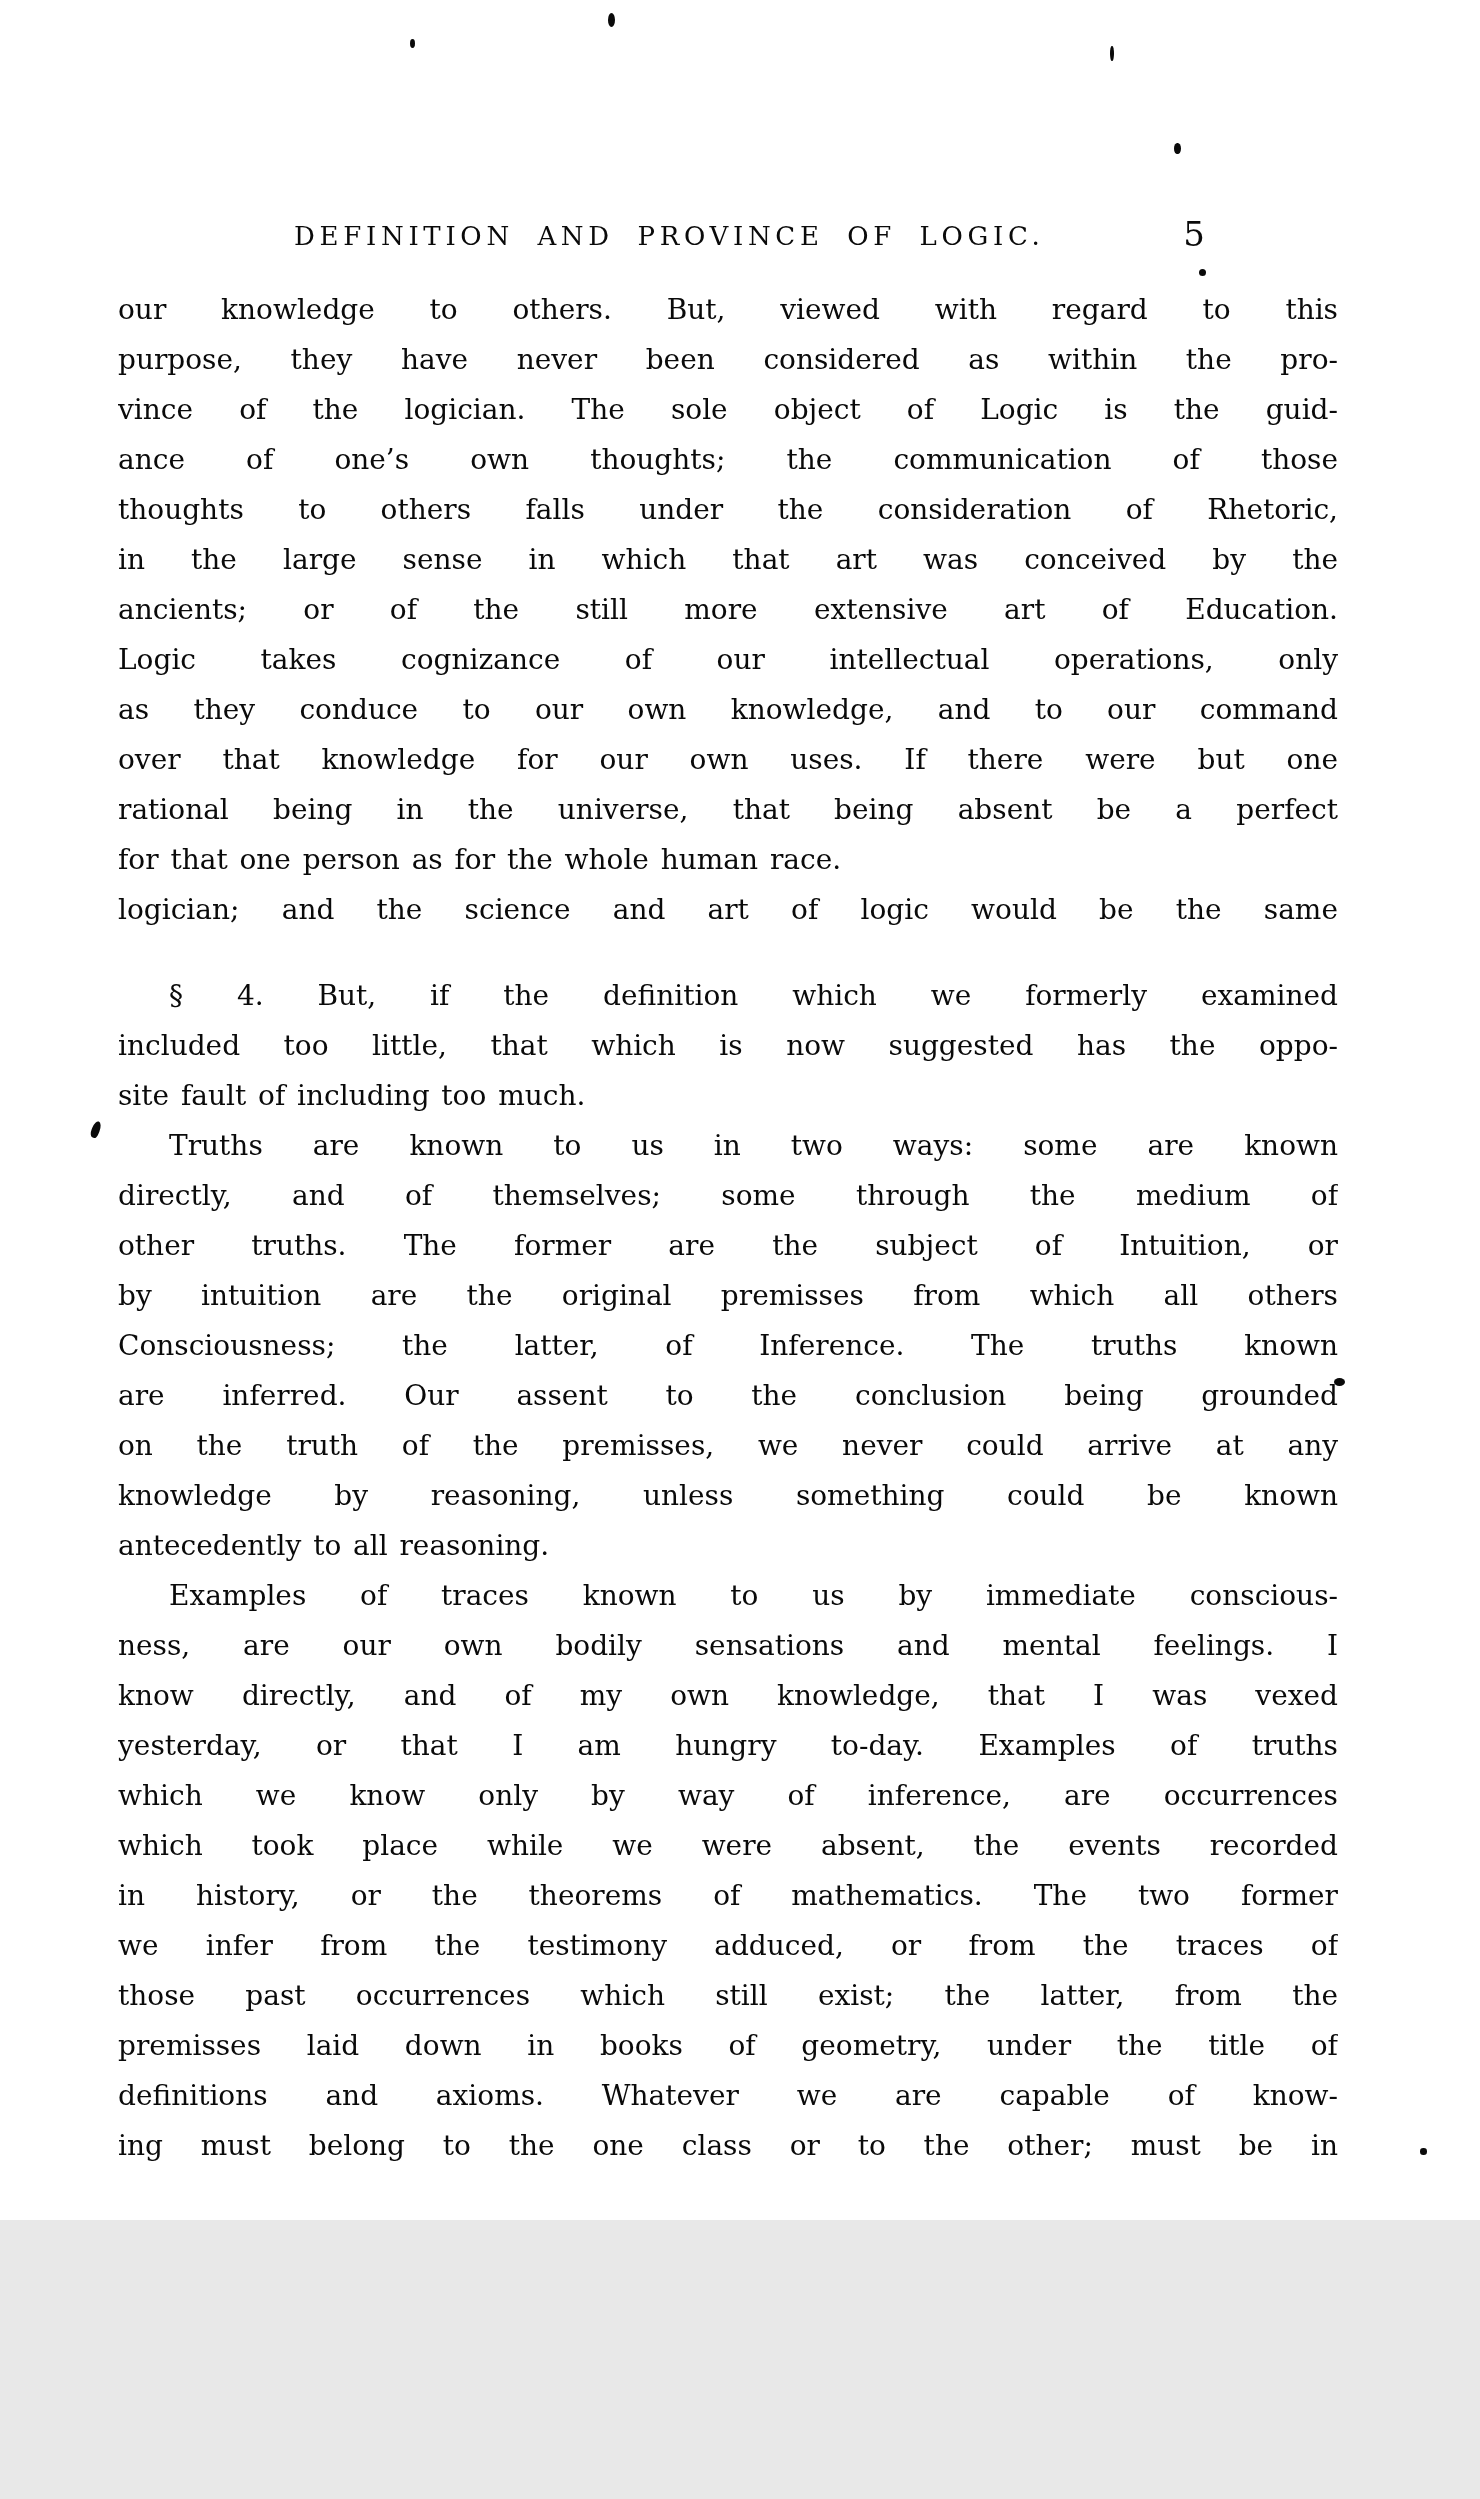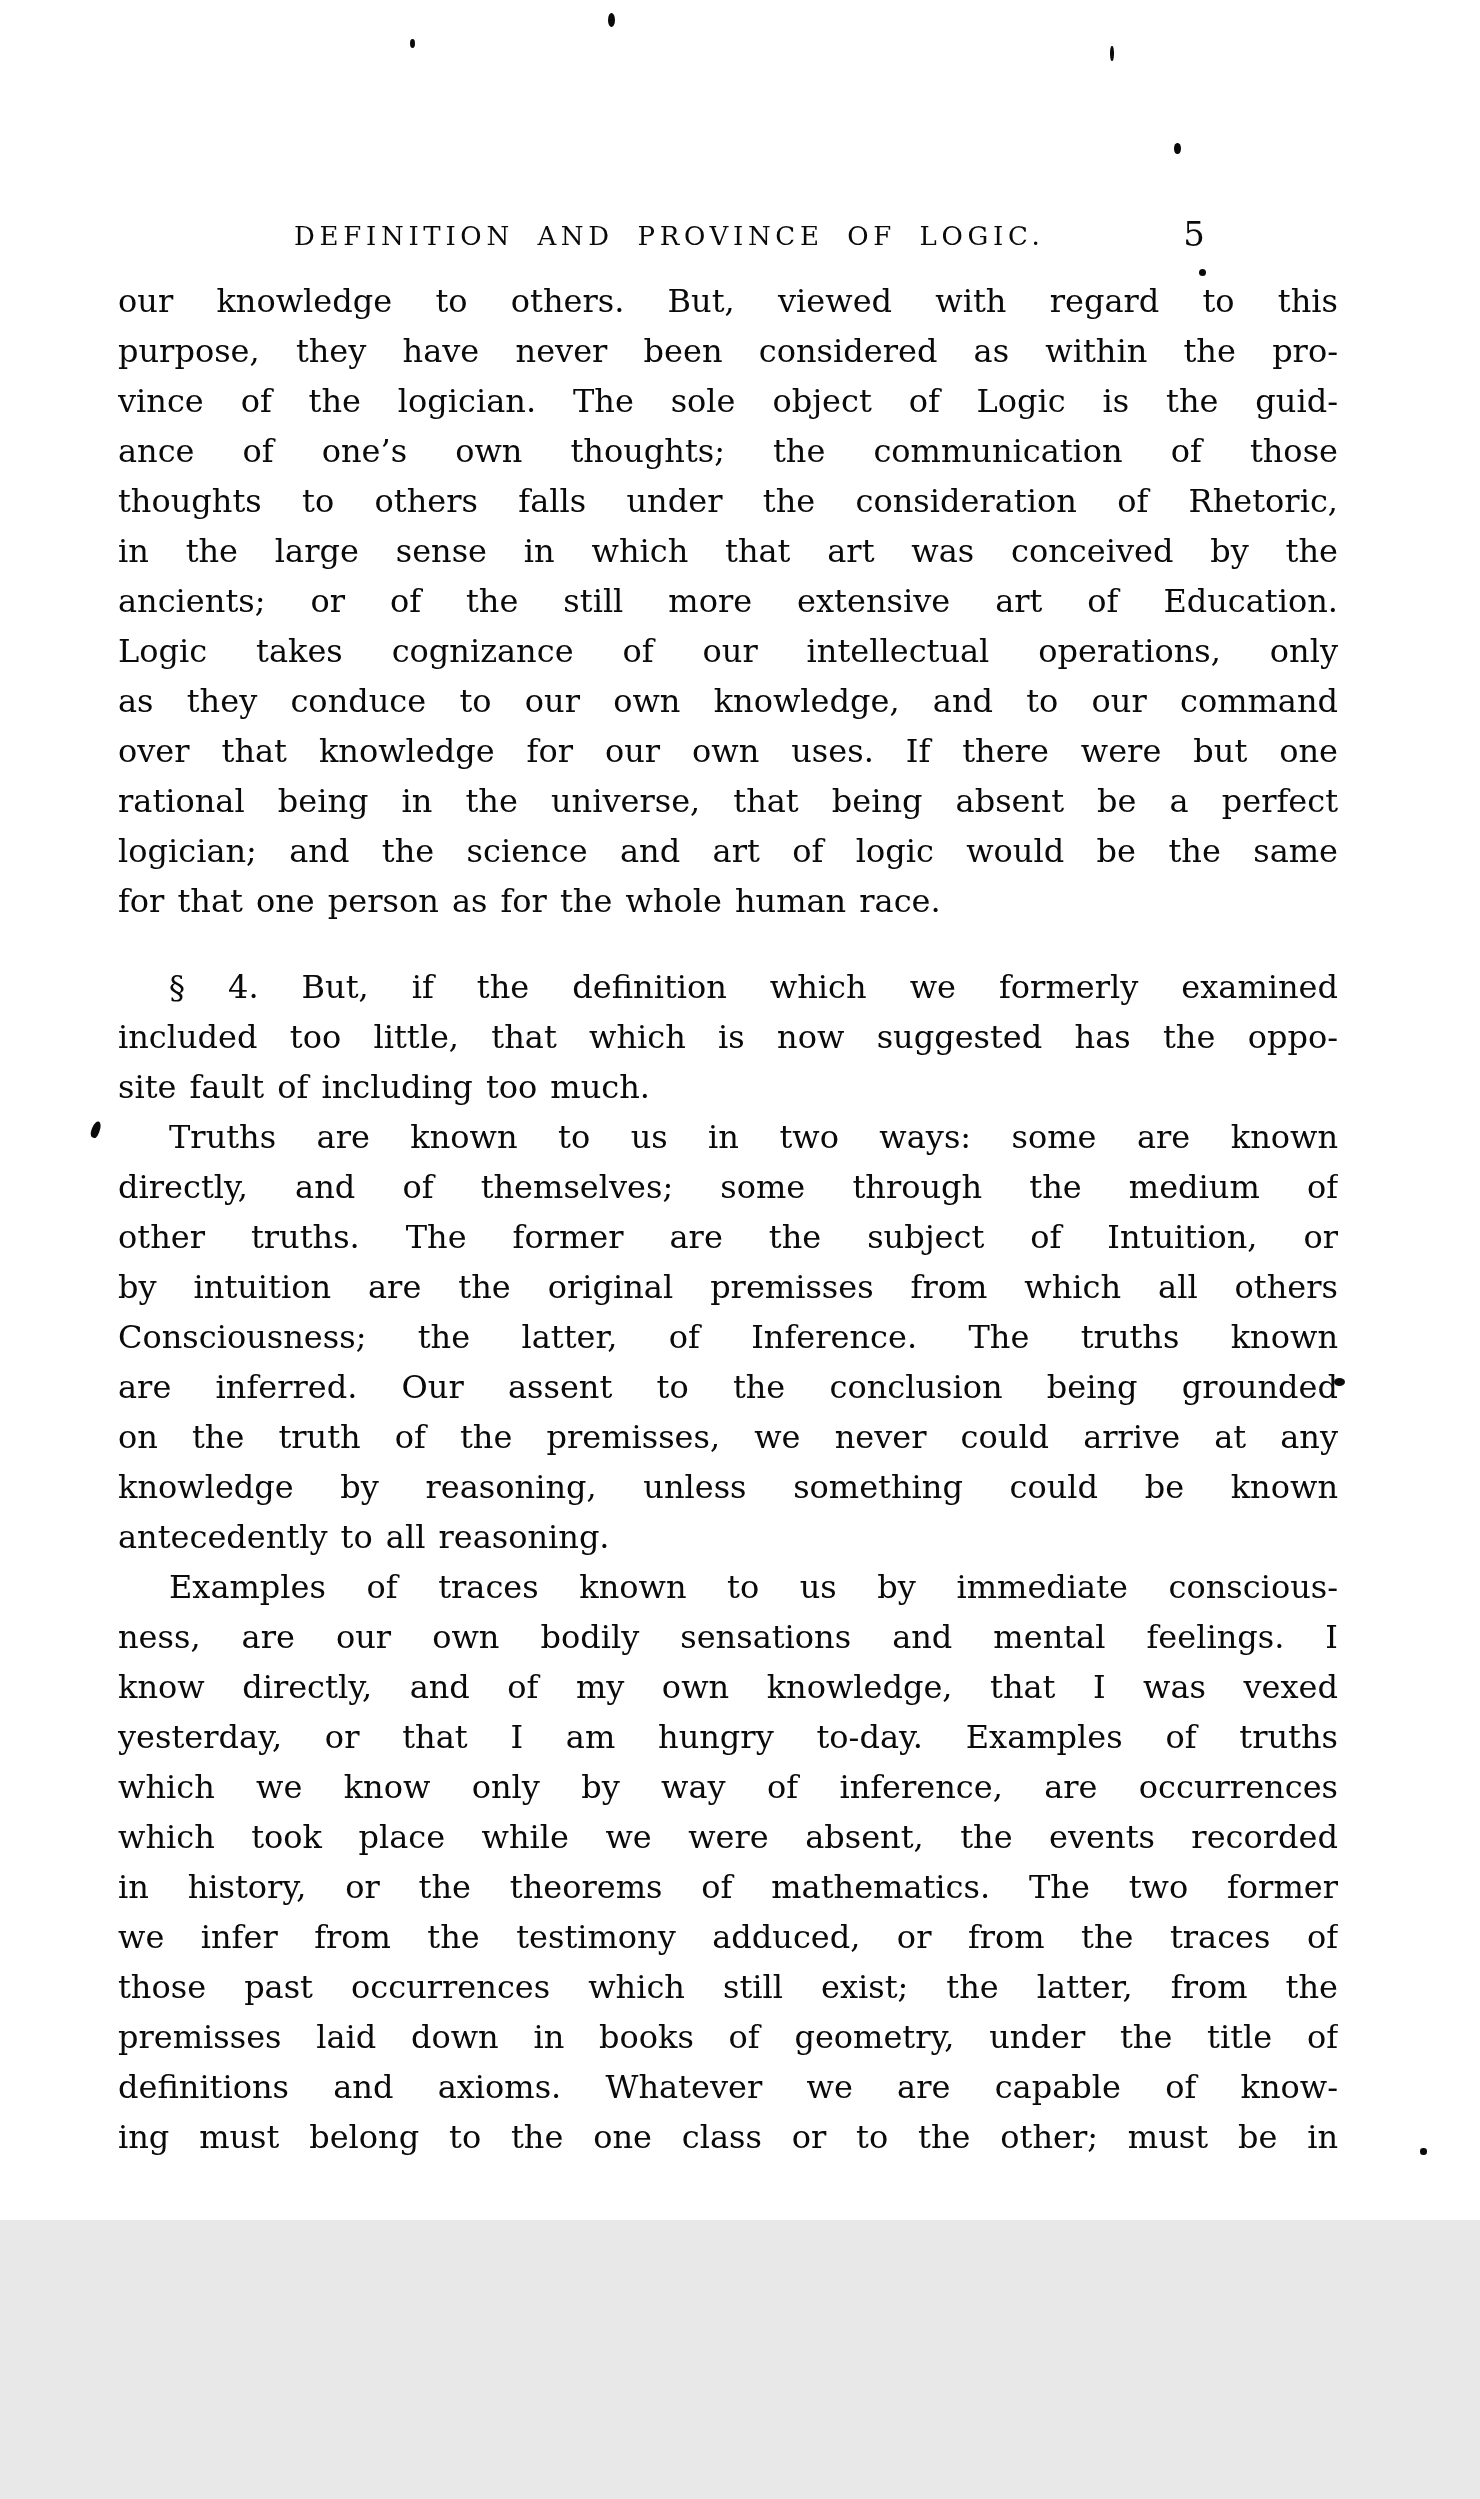--- a/index.html
+++ b/index.html
@@ -30,23 +30,23 @@
   }
   .page-number {
     position: absolute;
     right: 133px;
     top: -4.7px;
     font-size: 34px;
   }
   .page-body {
     position: absolute;
     left: 118px;
-    top: 276px;
+    top: 285px;
     width: 1220px;
-    font-size: 32px;
+    font-size: 28px;
     line-height: 50px;
     word-spacing: 2.9px;
   }
   .paragraph { margin: 0; }
   .paragraph.spaced { margin-top: 36px; }
   .paragraph.indent .line:first-child { text-indent: 51px; }
   .line {
     height: 50px;
     overflow: hidden;
     text-align: justify;
@@ -85,22 +85,22 @@
         <div class="line just">purpose, they have never been considered as within the pro-</div>
         <div class="line just">vince of the logician.  The sole object of Logic is the guid-</div>
         <div class="line just">ance of one’s own thoughts; the communication of those</div>
         <div class="line just">thoughts to others falls under the consideration of Rhetoric,</div>
         <div class="line just">in the large sense in which that art was conceived by the</div>
         <div class="line just">ancients; or of the still more extensive art of Education.</div>
         <div class="line just">Logic takes cognizance of our intellectual operations, only</div>
         <div class="line just">as they conduce to our own knowledge, and to our command</div>
         <div class="line just">over that knowledge for our own uses.  If there were but one</div>
         <div class="line just">rational being in the universe, that being absent be a perfect</div>
+        <div class="line">for that one person as for the whole human race.</div>
         <div class="line just">logician; and the science and art of logic would be the same</div>
-        <div class="line">for that one person as for the whole human race.</div>
       </div>
       <div class="paragraph indent spaced">
         <div class="line just">§ 4.  But, if the definition which we formerly examined</div>
         <div class="line just">included too little, that which is now suggested has the oppo-</div>
         <div class="line">site fault of including too much.</div>
       </div>
       <div class="paragraph indent">
         <div class="line just">Truths are known to us in two ways:  some are known</div>
         <div class="line just">directly, and of themselves; some through the medium of</div>
         <div class="line just">other truths.  The former are the subject of Intuition, or</div>

